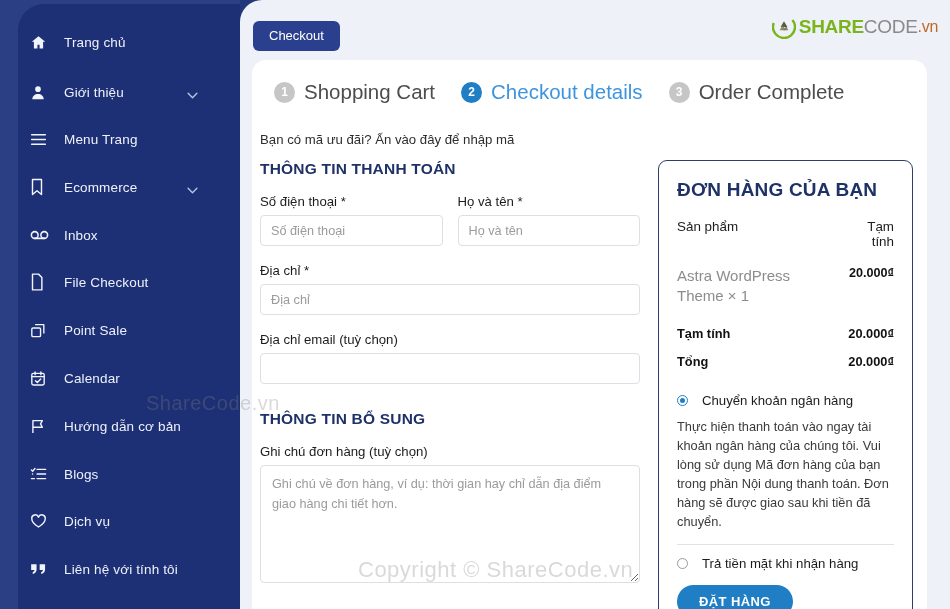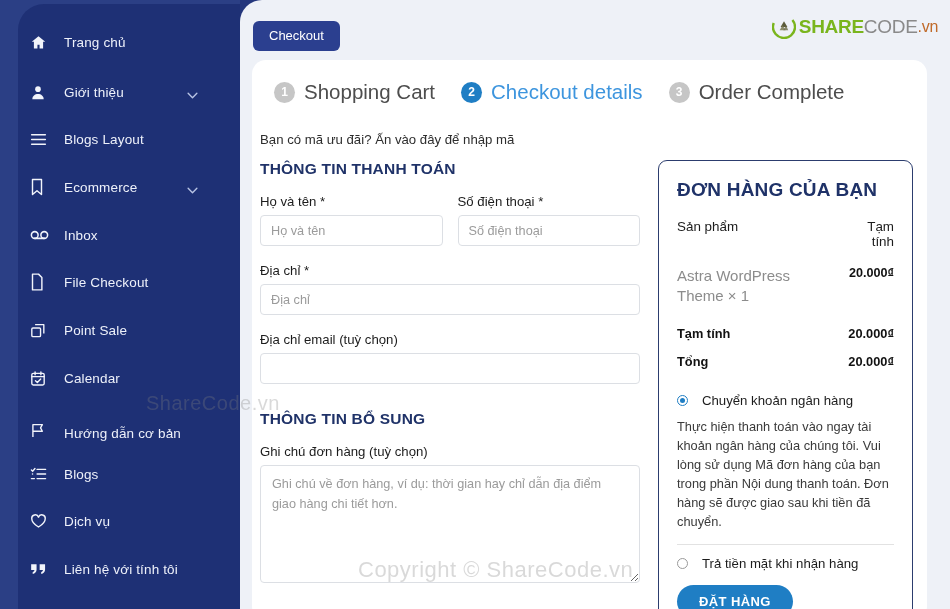--- a/index.html
+++ b/index.html
@@ -304,21 +304,21 @@
           <span class="nav-caret"><svg width="11" height="7" viewBox="0 0 12 8" fill="none" stroke="currentColor" stroke-width="1.6" stroke-linecap="round" stroke-linejoin="round">
               <path d="M1 1.5 6 6.5 11 1.5"></path>
             </svg></span>
         </div>
         <div class="nav-item" style="top: 124px;">
           <span class="nav-icon">
             <svg width="17" height="15" viewBox="0 0 24 22" fill="none" stroke="currentColor" stroke-width="2.3" stroke-linecap="round">
               <path d="M2 4h20M2 11h20M2 18h20"></path>
             </svg>
           </span>
-          <span class="nav-label">Blogs Layout</span>
+          <span class="nav-label">Menu Trang</span>
         </div>
         <div class="nav-item" style="top: 172px;">
           <span class="nav-icon">
             <svg width="14" height="18" viewBox="0 0 18 24" fill="none" stroke="currentColor" stroke-width="1.9" stroke-linejoin="round">
               <path d="M3 2h12v20l-6-5-6 5z"></path>
             </svg>
           </span>
           <span class="nav-label">Ecommerce</span>
           <span class="nav-caret"><svg width="11" height="7" viewBox="0 0 12 8" fill="none" stroke="currentColor" stroke-width="1.6" stroke-linecap="round" stroke-linejoin="round">
               <path d="M1 1.5 6 6.5 11 1.5"></path>
@@ -353,21 +353,21 @@
         </div>
         <div class="nav-item" style="top: 363px;">
           <span class="nav-icon">
             <svg width="16" height="17" viewBox="0 0 22 22" fill="none" stroke="currentColor" stroke-width="1.9" stroke-linejoin="round">
               <rect x="2.5" y="4" width="17" height="16" rx="2"></rect>
               <path d="M2.5 8.5h17M7 2v4M15 2v4M7.5 14l2.6 2.6 4.6-4.8" stroke-linecap="round"></path>
             </svg>
           </span>
           <span class="nav-label">Calendar</span>
         </div>
-        <div class="nav-item" style="top: 411px; align-items: flex-end;">
+        <div class="nav-item" style="top: 411px;">
           <span class="nav-icon">
             <svg width="16" height="17" viewBox="0 0 22 22" fill="none" stroke="currentColor" stroke-width="1.9" stroke-linejoin="round">
               <path d="M4 20V3h13l-2.5 4.5L17 12H4"></path>
             </svg>
           </span>
           <span class="nav-label">Hướng dẫn cơ bản</span>
         </div>
         <div class="nav-item" style="top: 459px;">
           <span class="nav-icon">
             <svg width="17" height="16" viewBox="0 0 24 22" fill="none" stroke="currentColor" stroke-width="2" stroke-linecap="round">
@@ -434,26 +434,26 @@
         </div>
 
       <div id="coupon-line">Bạn có mã ưu đãi? Ấn vào đây để nhập mã</div>
 
       <div id="form-col">
 
         <div class="sec-title">THÔNG TIN THANH TOÁN</div>
 
         <div class="row2 fgroup">
           <div>
+            <label class="fld-label">Số điện thoại *</label>
+            <input class="inp" type="text" placeholder="Số điện thoại" style="">
+          </div>
+          <div>
             <label class="fld-label">Họ và tên *</label>
             <input class="inp" type="text" placeholder="Họ và tên" style="">
-          </div>
-          <div>
-            <label class="fld-label">Số điện thoại *</label>
-            <input class="inp" type="text" placeholder="Số điện thoại" style="">
           </div>
         </div>
 
         <div class="fgroup">
           <label class="fld-label">Địa chỉ *</label>
           <input class="inp" type="text" placeholder="Địa chỉ" style="">
         </div>
 
         <div class="fgroup">
           <label class="fld-label">Địa chỉ email (tuỳ chọn)</label>

